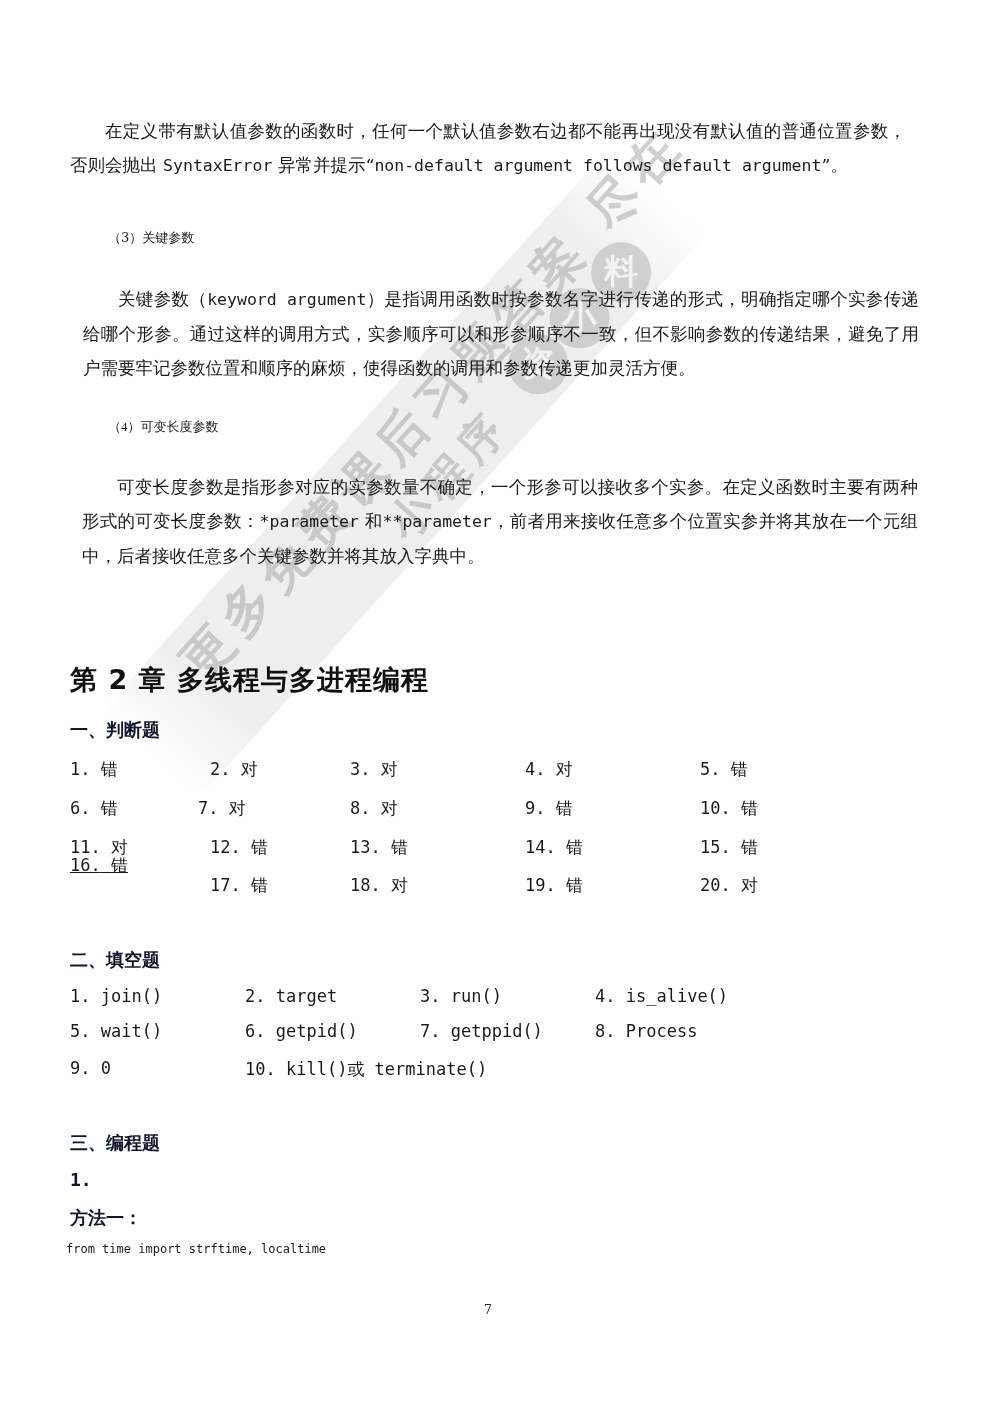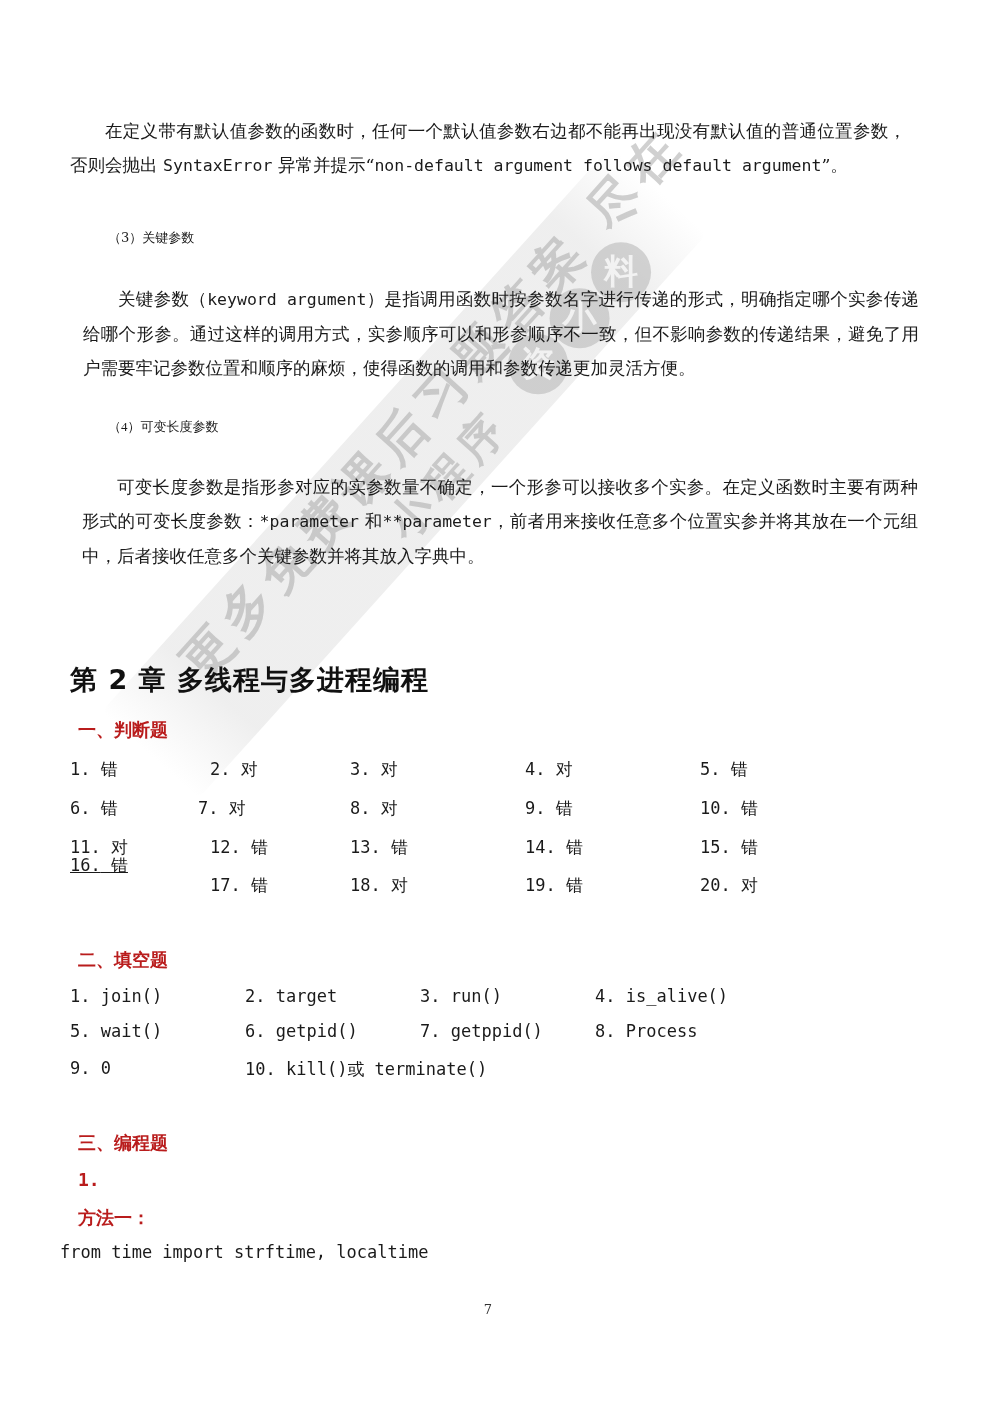--- a/index.html
+++ b/index.html
@@ -97,36 +97,35 @@
       font-size: 27px;
       color: #111;
       letter-spacing: 1px;
     }
     .section-head {
       position: absolute;
       left: 70px;
       font-family: "DejaVu Sans", sans-serif;
       font-weight: bold;
       font-size: 18px;
-      color: #b91c1c;
-      margin-left: 8px;
+      color: #0f172a;
     }
     .ans-item {
       position: absolute;
       font-family: "DejaVu Sans Mono", "Liberation Mono", monospace;
       font-size: 17px;
       color: #1a1a1a;
       white-space: nowrap;
     }
     .ans-item .cn { font-family: "DejaVu Serif", serif; }
     .code {
       position: absolute;
-      left: 60px;
+      left: 66px;
       font-family: "DejaVu Sans Mono", "Liberation Mono", monospace;
-      font-size: 17px;
+      font-size: 12px;
       color: #1a1a1a;
       white-space: pre;
     }
     .page-number {
       position: absolute;
       left: 0; width: 976px;
       top: 1302px;
       text-align: center;
       font-family: "DejaVu Serif", serif;
       font-size: 13px;

